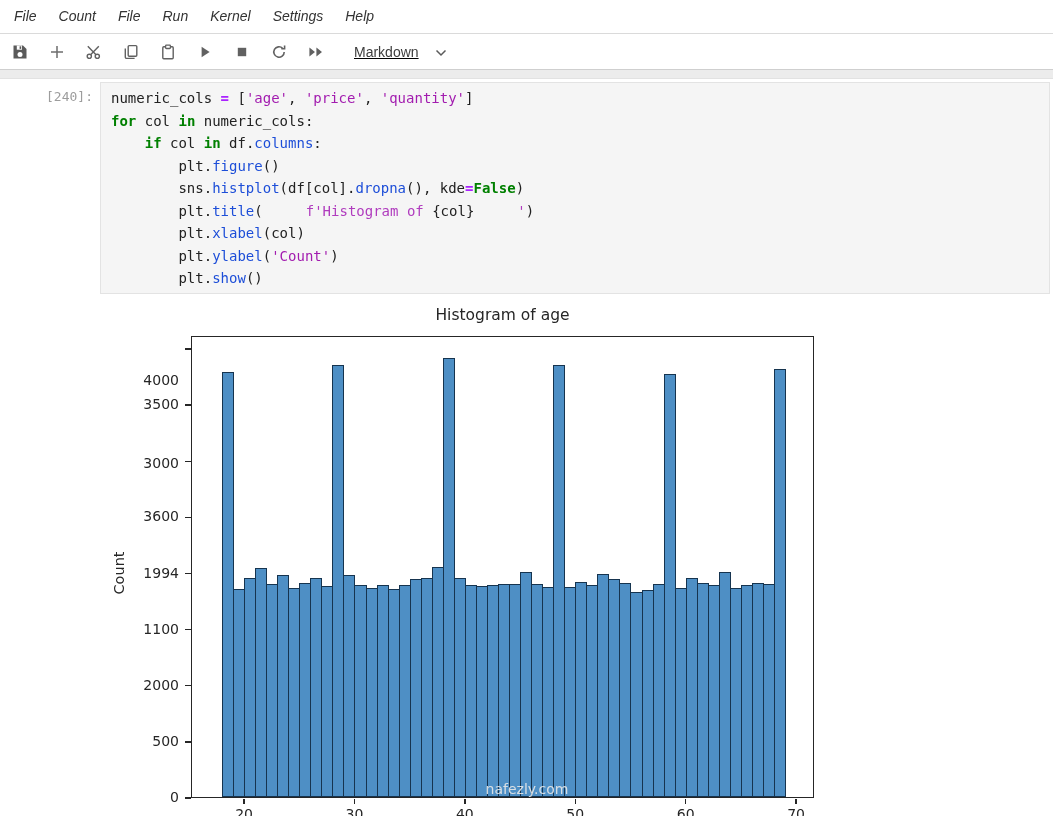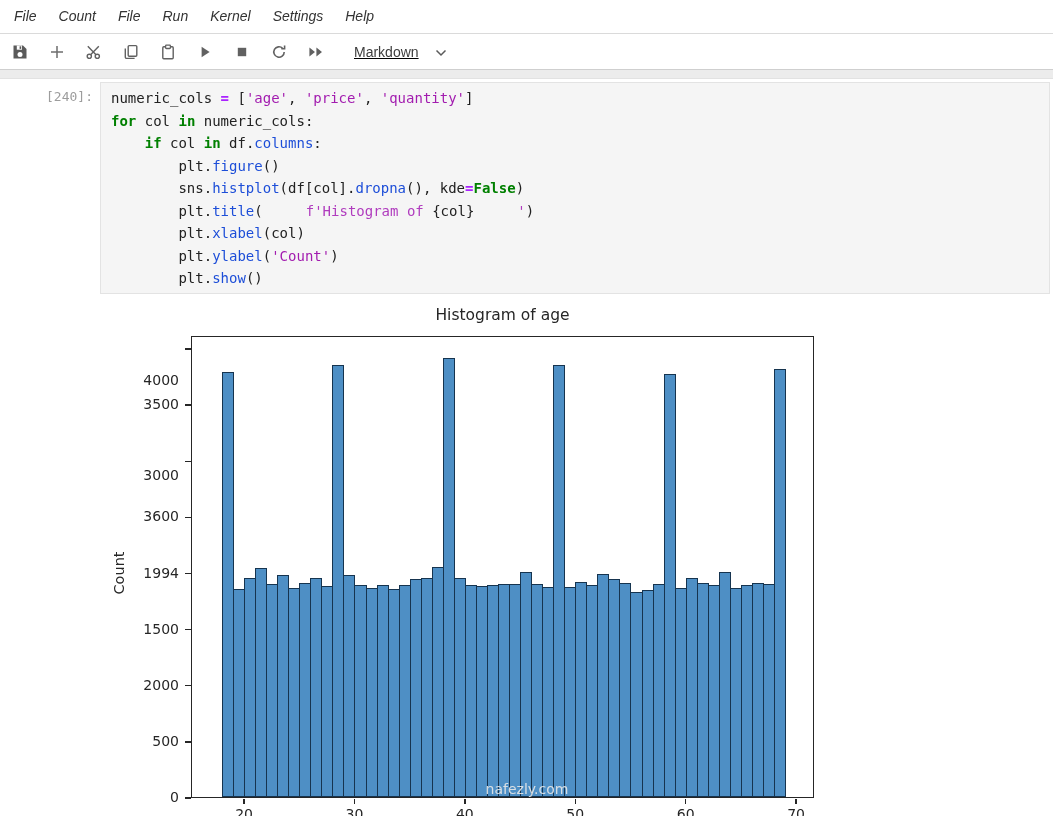--- a/index.html
+++ b/index.html
@@ -265,27 +265,27 @@
       <div class="bar" style="left: 582px; width: 12.04px; height: 428px; background: rgb(78, 143, 197); border: 1px solid rgb(22, 52, 79);"></div>
     </div>
   <div id="axis-layer">
       <div class="ytick-mark" style="top: 502.3px;"></div>
       <div class="ytick-label" style="top: 494px;">0</div>
       <div class="ytick-mark" style="top: 446.175px;"></div>
       <div class="ytick-label" style="top: 437.875px;">500</div>
       <div class="ytick-mark" style="top: 390.05px;"></div>
       <div class="ytick-label" style="top: 381.75px;">2000</div>
       <div class="ytick-mark" style="top: 333.925px;"></div>
-      <div class="ytick-label" style="top: 325.625px;">1500</div>
+      <div class="ytick-label" style="top: 325.625px;">1100</div>
       <div class="ytick-mark" style="top: 277.8px;"></div>
       <div class="ytick-label" style="top: 269.5px;">1994</div>
       <div class="ytick-mark" style="top: 221.675px;"></div>
       <div class="ytick-label" style="top: 213.375px;">3600</div>
       <div class="ytick-mark" style="top: 165.55px;"></div>
-      <div class="ytick-label" style="top: 172px; text-align: right;">3000</div>
+      <div class="ytick-label" style="top: 160px; text-align: right;">3000</div>
       <div class="ytick-mark" style="top: 109.425px;"></div>
       <div class="ytick-label" style="top: 101.125px;">3500</div>
       <div class="ytick-mark" style="top: 53.3px;"></div>
       <div class="ytick-label" style="top: 45px; margin-top: 32px;">4000</div>
       <div class="xtick-mark" style="left: 243.38px;"></div>
       <div class="xtick-label" style="left: 227.08px;">20</div>
       <div class="xtick-mark" style="left: 353.78px;"></div>
       <div class="xtick-label" style="left: 337.48px;">30</div>
       <div class="xtick-mark" style="left: 464.18px;"></div>
       <div class="xtick-label" style="left: 447.88px;">40</div>

